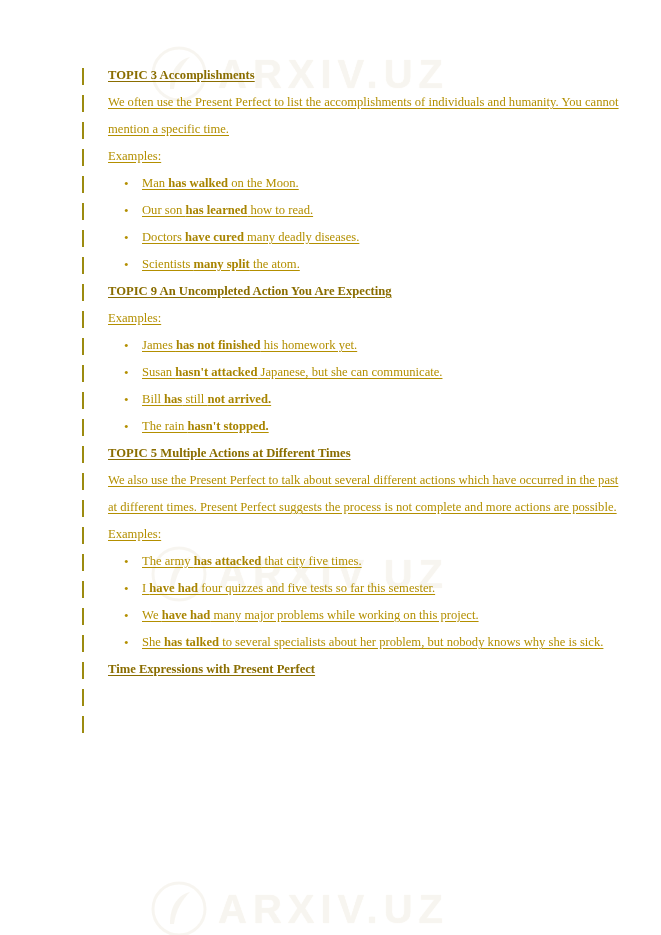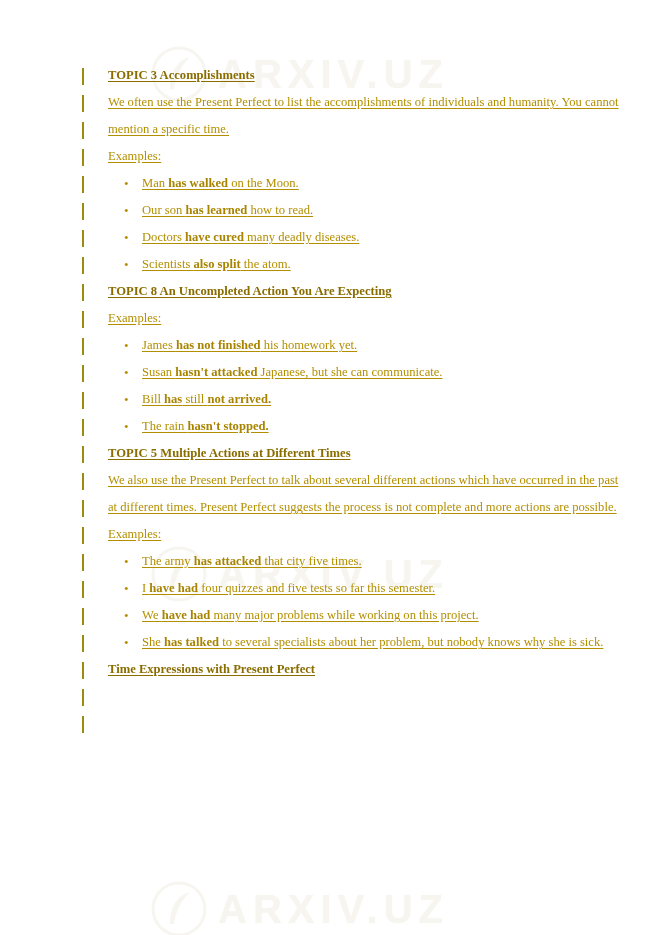--- a/index.html
+++ b/index.html
@@ -156,25 +156,25 @@
         <p class="para">We often use the Present Perfect to list the accomplishments of individuals and humanity. You cannot mention a specific time.</p>
       </div>
       <div class="line-block">
         <p class="para">Examples:</p>
       </div>
       <div class="line-block">
         <ul class="bullets">
           <li><span class="btext">Man <b>has walked</b> on the Moon.</span></li>
           <li><span class="btext">Our son <b>has learned</b> how to read.</span></li>
           <li><span class="btext">Doctors <b>have cured</b> many deadly diseases.</span></li>
-          <li><span class="btext">Scientists <b>also split</b> the atom.</span></li>
+          <li><span class="btext">Scientists <b>many split</b> the atom.</span></li>
         </ul>
       </div>
       <div class="line-block">
-        <p class="para heading">TOPIC 8 An Uncompleted Action You Are Expecting</p>
+        <p class="para heading">TOPIC 9 An Uncompleted Action You Are Expecting</p>
       </div>
       <div class="line-block">
         <p class="para">Examples:</p>
       </div>
       <div class="line-block">
         <ul class="bullets">
           <li><span class="btext">James <b>has not finished</b> his homework yet.</span></li>
           <li><span class="btext">Susan <b>hasn't attacked</b> Japanese, but she can communicate.</span></li>
           <li><span class="btext">Bill <b>has</b> still <b>not arrived.</b></span></li>
           <li><span class="btext">The rain <b>hasn't stopped.</b></span></li>

